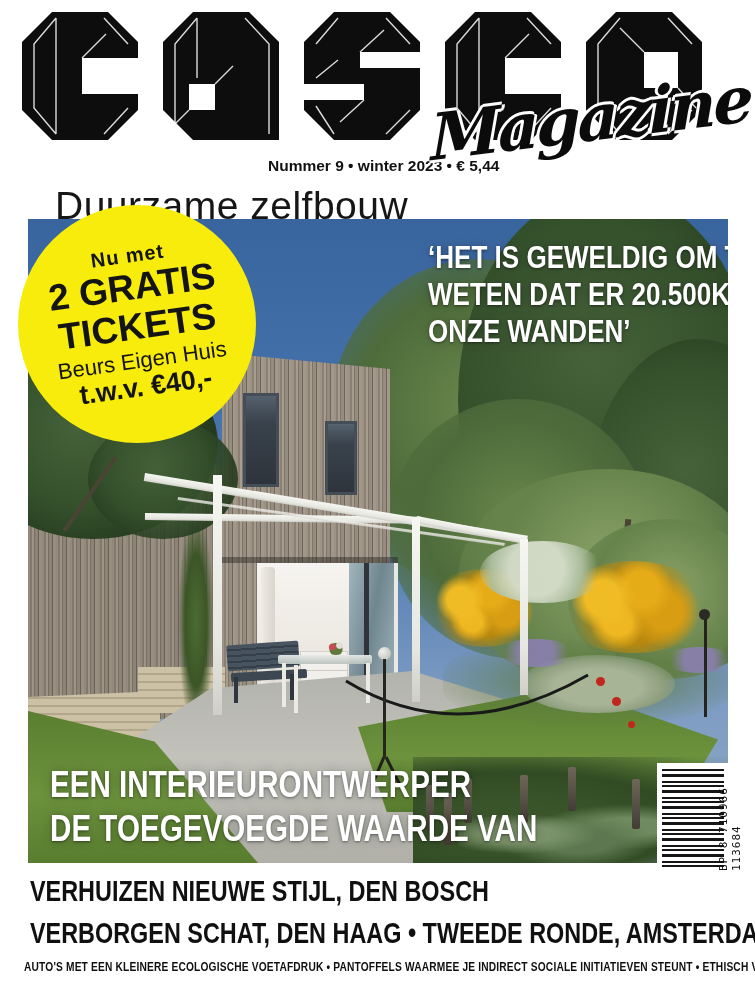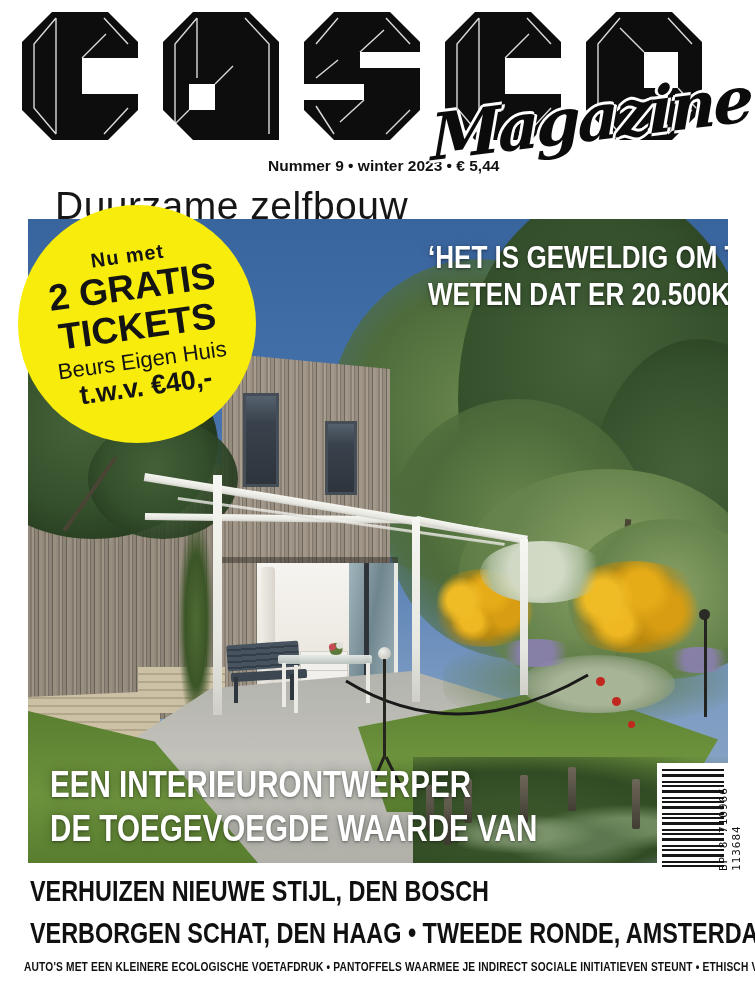--- a/index.html
+++ b/index.html
@@ -246,20 +246,21 @@
     <div class="fence-post" style="left:416px;top:574px;height:52px;"></div>
     <div class="fence-post" style="left:436px;top:560px;height:44px;"></div>
     <div class="fence-post" style="left:492px;top:556px;height:48px;"></div>
     <div class="fence-post" style="left:540px;top:548px;height:44px;"></div>
     <div class="fence-post" style="left:604px;top:560px;height:50px;"></div>
     <div class="fence-post" style="left:640px;top:576px;height:48px;"></div>
 
     <div class="cover-quote">
       <div class="quote-line"><span class="cond">‘HET IS GEWELDIG OM TE</span></div>
       <div class="quote-line"><span class="cond">WETEN DAT ER 20.500KG</span></div>
+      <div class="quote-line"><span class="cond">ONZE WANDEN’</span></div>
     </div>
 
     <div class="cover-headline">
       <div class="head-line"><span class="cond2">EEN INTERIEURONTWERPER</span></div>
       <div class="head-line"><span class="cond2">DE TOEGEVOEGDE WAARDE VAN</span></div>
     </div>
   </div>
 
   <div class="promo-circle">
     <div class="promo-inner">

